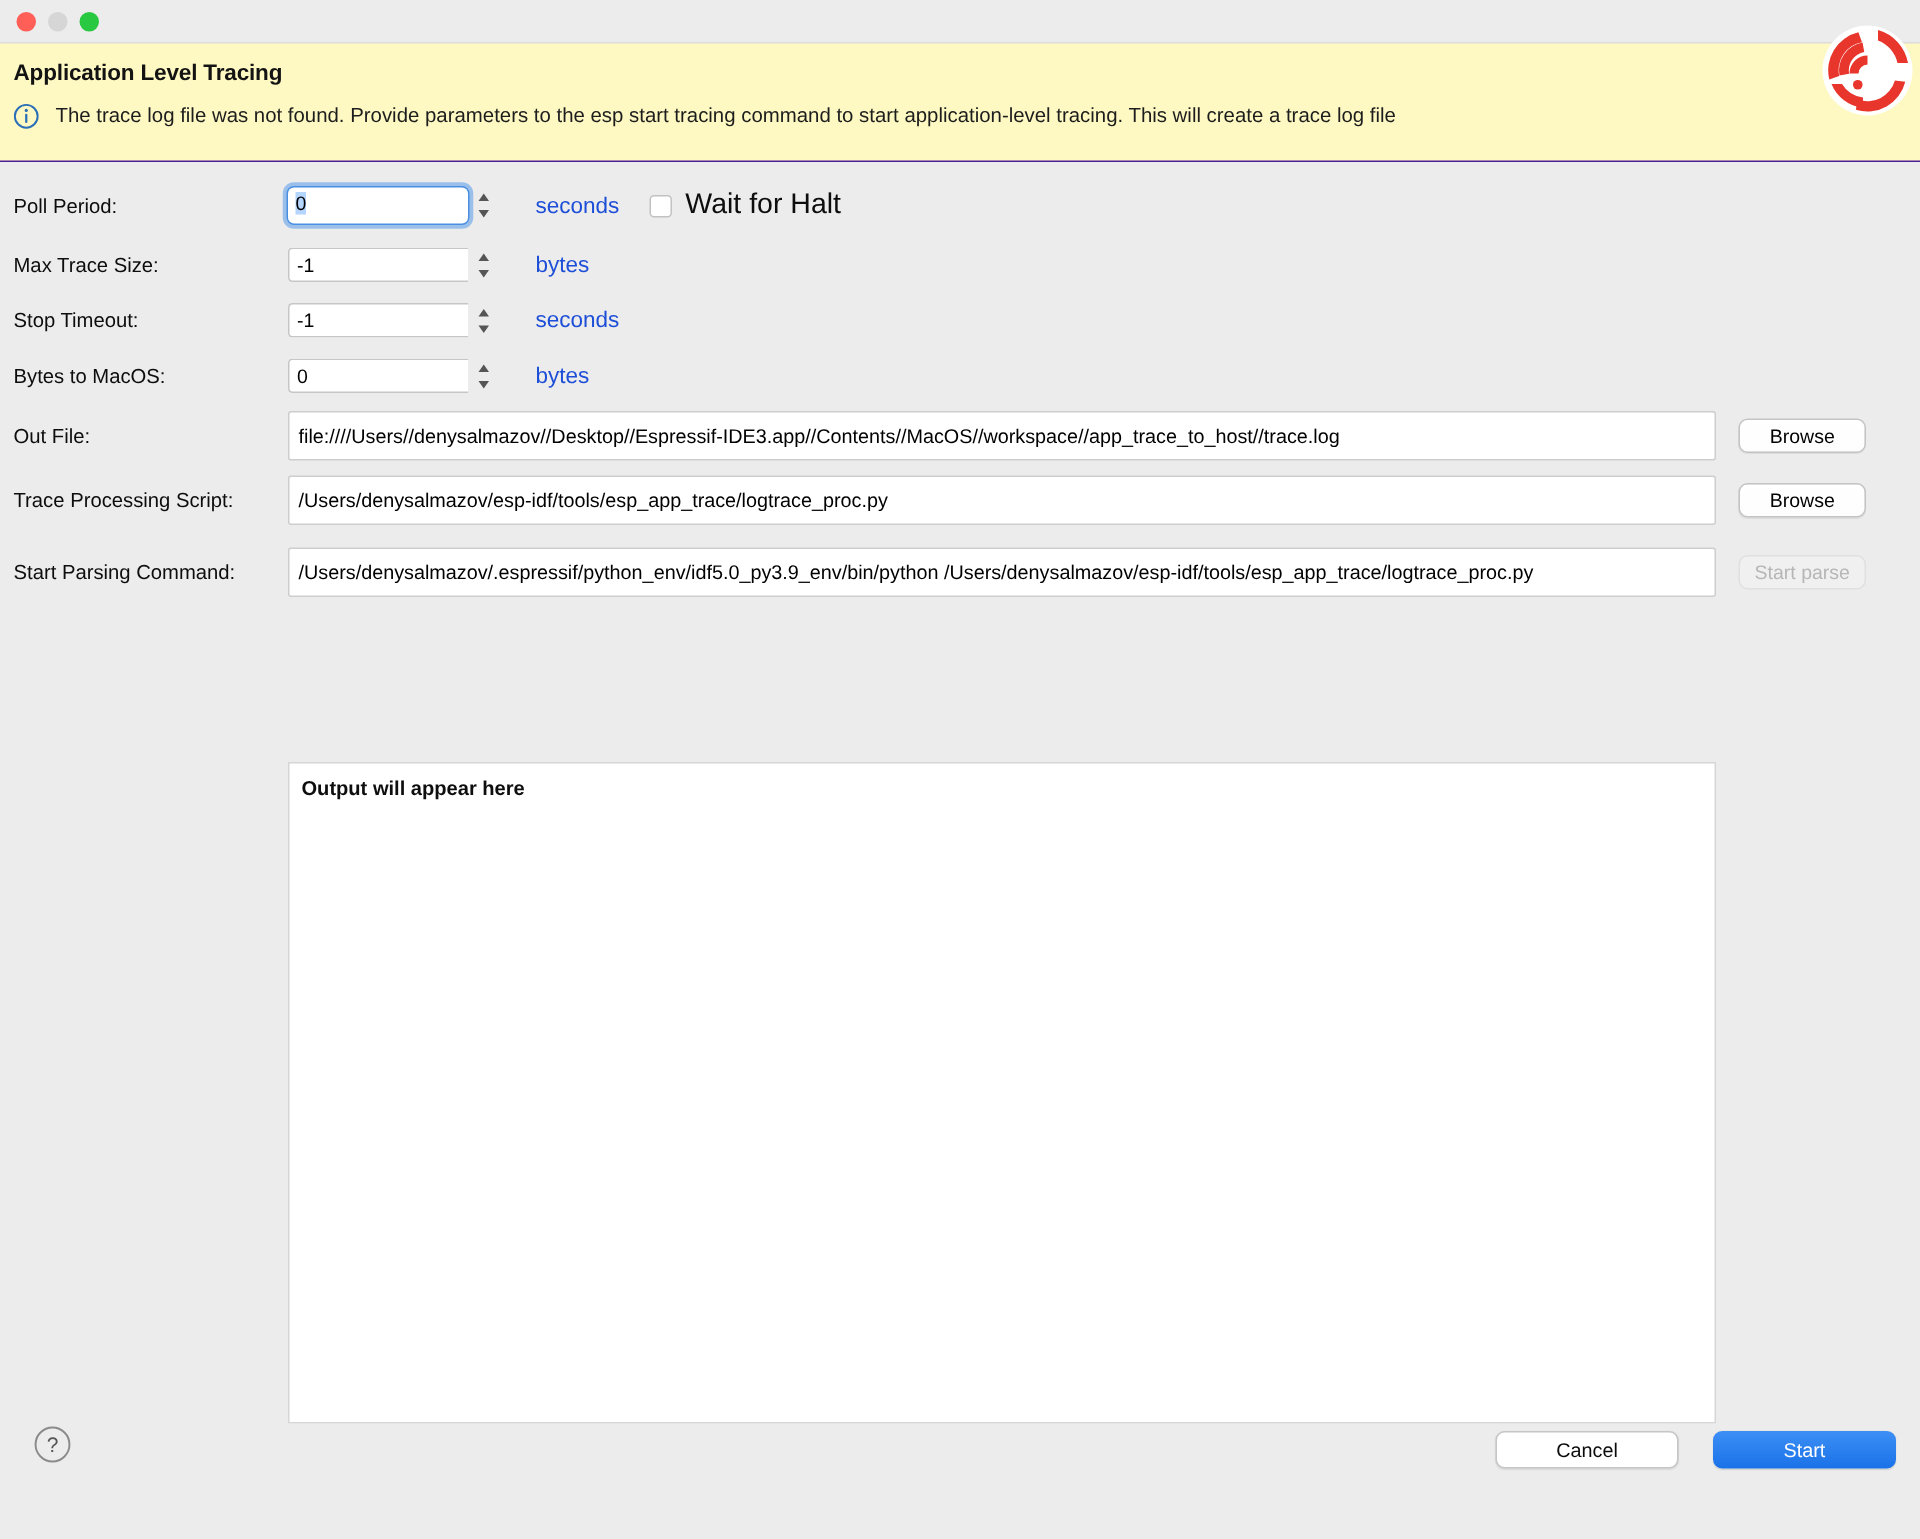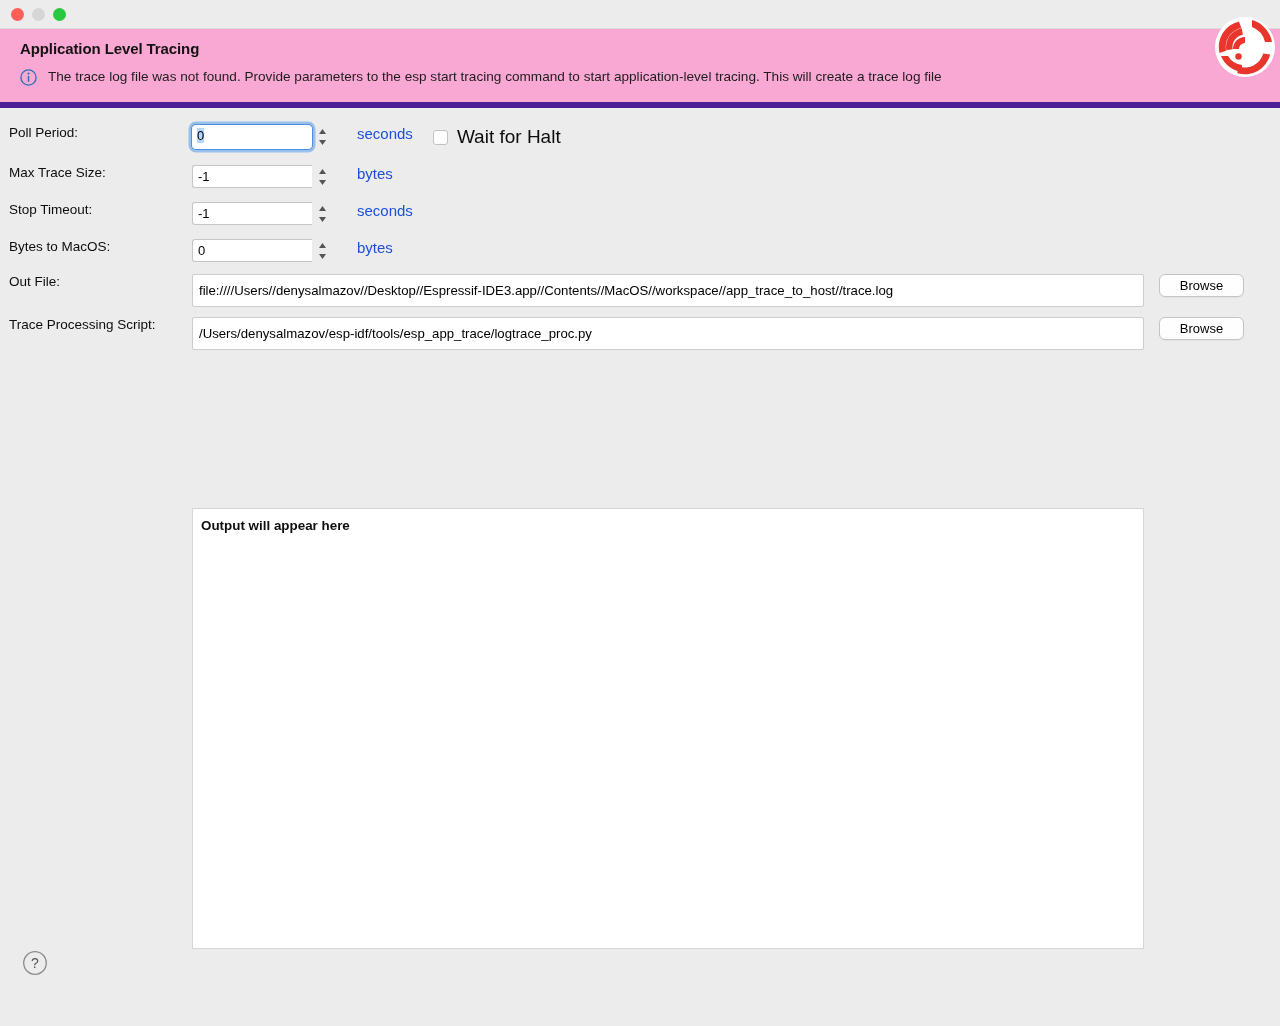--- a/index.html
+++ b/index.html
@@ -29,26 +29,26 @@
     width: 13px; height: 13px;
     border-radius: 50%;
     display: inline-block;
   }
   .light.close   { background: #ff5f57; }
   .light.min     { background: #d6d6d6; }
   .light.max     { background: #28c840; }
 
   
   .header {
-    background: #f9a8d4;
+    background: #fef9c3;
     height: 80px;
     border-top: 1px solid #dcdcdc;
-    border-bottom: 6px solid #4c1d95;
+    border-bottom: 1px solid #4c1d95;
     position: relative;
-    padding: 10px 0 0 20px;
+    padding: 10px 0 0 9px;
   }
   .header-title {
     font-size: 15px;
     font-weight: bold;
     color: #131313;
     letter-spacing: -0.1px;
     line-height: 20px;
     margin-bottom: 8px;
   }
   .header-msg-row {
@@ -76,20 +76,21 @@
   }
 
   
   .body-area {
     position: relative;
     height: 892px;
   }
   .row {
     position: absolute;
     display: flex;
+    align-items: center;
   }
   .lbl {
     font-size: 13.5px;
     color: #0d0d0d;
     white-space: nowrap;
   }
   .unit {
     font-size: 15px;
     color: #1d4ed8;
     margin-left: 27px;
@@ -360,27 +361,36 @@
     <span class="txtfield" style="width:952px;">file:////Users//denysalmazov//Desktop//Espressif-IDE3.app//Contents//MacOS//workspace//app_trace_to_host//trace.log</span>
     <button class="btn wide" style="margin-left:15px;">Browse</button>
   </div>
 
   <div class="row" style="left:9px; top:209px;">
     <span class="lbl" style="width:183px;">Trace Processing Script:</span>
     <span class="txtfield" style="width:952px;">/Users/denysalmazov/esp-idf/tools/esp_app_trace/logtrace_proc.py</span>
     <button class="btn wide" style="margin-left:15px;">Browse</button>
   </div>
 
+  <div class="row" style="left:9px; top:257px;">
+    <span class="lbl" style="width:183px;">Start Parsing Command:</span>
+    <span class="txtfield" style="width:952px;">/Users/denysalmazov/.espressif/python_env/idf5.0_py3.9_env/bin/python /Users/denysalmazov/esp-idf/tools/esp_app_trace/logtrace_proc.py</span>
+    <button class="btn wide disabled" style="margin-left:15px;">Start parse</button>
+  </div>
 
   <div class="console">
     <div class="console-text">Output will appear here</div>
   </div>
 
   <div class="footer">
     <span class="help-btn">
       <svg width="26" height="26" viewBox="0 0 26 26">
         <circle cx="13" cy="13" r="11.3" fill="#ececec" stroke="#8b8b8b" stroke-width="1.3"></circle>
         <text x="13" y="18.2" text-anchor="middle" font-family="Liberation Sans, sans-serif" font-size="14" fill="#555">?</text>
       </svg>
     </span>
+    <div class="footer-btns">
+      <button class="btn-cancel">Cancel</button>
+      <button class="btn-start">Start</button>
+    </div>
   </div>
 
 </div>
 
 </body></html>

